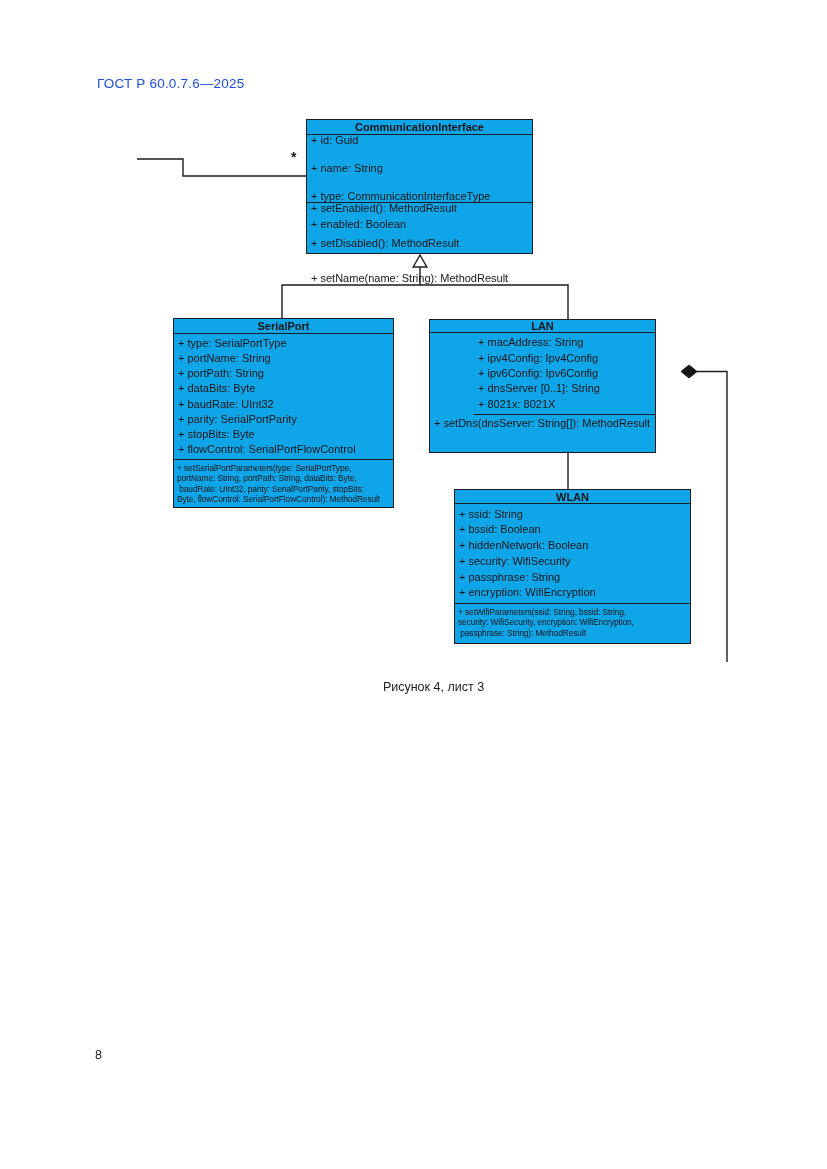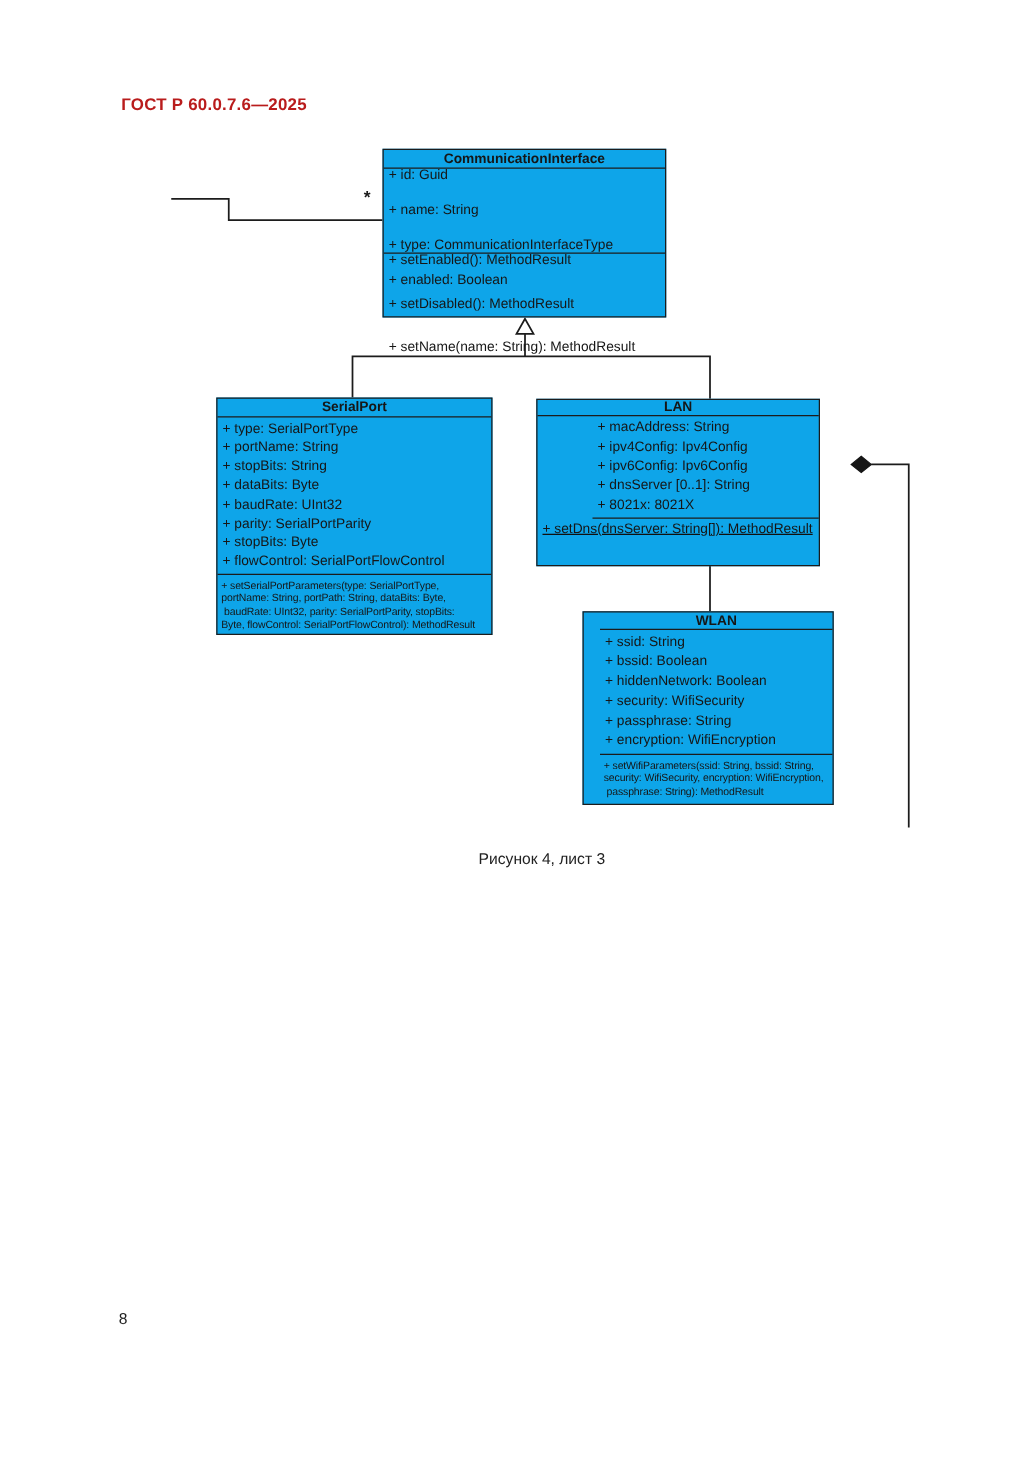--- a/index.html
+++ b/index.html
@@ -4,21 +4,21 @@
 <style>
   * { margin:0; padding:0; box-sizing:border-box; }
   html,body { background:#e8e8e8; }
   body { font-family:"Liberation Sans", sans-serif; color:#111; }
   .page {
     position:relative; width:827px; height:1169px;
     background:#ffffff; overflow:hidden; margin:0 auto;
   }
   .hdr {
     position:absolute; left:97px; top:76px;
-    font-size:13.5px; font-weight:bold; color:#b91c1c; letter-spacing:.2px;
+    font-size:13.5px; font-weight:normal; color:#1d4ed8; letter-spacing:.2px;
     white-space:pre;
   }
   .caption {
     position:absolute; left:306px; top:680px; width:255px; text-align:center;
     font-size:12.5px; color:#222; white-space:pre;
   }
   .pgnum {
     position:absolute; left:95px; top:1048px;
     font-size:12.5px; color:#222;
   }
@@ -93,21 +93,21 @@
       <div class="row">+ setDisabled(): MethodResult</div>
       <div class="row">+ setName(name: String): MethodResult</div>
     </div>
   </div>
 
   <div class="cls" style="left:173px; top:318px; width:221px; height:190px;">
     <div class="cls-title" style="height:15px;">SerialPort</div>
     <div class="sec bordered" style="height:126px;">
       <div class="row">+ type: SerialPortType</div>
       <div class="row">+ portName: String</div>
-      <div class="row">+ stopBits: String</div>
+      <div class="row">+ portPath: String</div>
       <div class="row">+ dataBits: Byte</div>
       <div class="row">+ baudRate: UInt32</div>
       <div class="row">+ parity: SerialPortParity</div>
       <div class="row">+ stopBits: Byte</div>
       <div class="row">+ flowControl: SerialPortFlowControl</div>
     </div>
     <div class="msec">
       <div class="mline">+ setSerialPortParameters(type: SerialPortType,</div>
       <div class="mline">portName: String, portPath: String, dataBits: Byte,</div>
       <div class="mline"> baudRate: UInt32, parity: SerialPortParity, stopBits:</div>
@@ -117,26 +117,26 @@
 
   <div class="cls" style="left:429px; top:319px; width:227px; height:134px;">
     <div class="cls-title" style="height:13px;">LAN</div>
     <div class="sec bordered" style="height:82px;margin-left:44px;">
       <div class="row">+ macAddress: String</div>
       <div class="row">+ ipv4Config: Ipv4Config</div>
       <div class="row">+ ipv6Config: Ipv6Config</div>
       <div class="row">+ dnsServer [0..1]: String</div>
       <div class="row">+ 8021x: 8021X</div>
     </div>
-    <div class="sec lan-msec" style="height:16px;text-decoration:underline;">
+    <div class="sec lan-msec" style="height:16px;">
       <div class="row">+ setDns(dnsServer: String[]): MethodResult</div>
     </div>
   </div>
 
-  <div class="cls" style="left:466px; top:489px; width:201px; height:155px;padding-left:13px;">
+  <div class="cls" style="left:454px; top:489px; width:237px; height:155px;">
     <div class="cls-title" style="height:14px;">WLAN</div>
     <div class="sec bordered" style="height:100px;">
       <div class="row">+ ssid: String</div>
       <div class="row">+ bssid: Boolean</div>
       <div class="row">+ hiddenNetwork: Boolean</div>
       <div class="row">+ security: WifiSecurity</div>
       <div class="row">+ passphrase: String</div>
       <div class="row">+ encryption: WifiEncryption</div>
     </div>
     <div class="msec">

